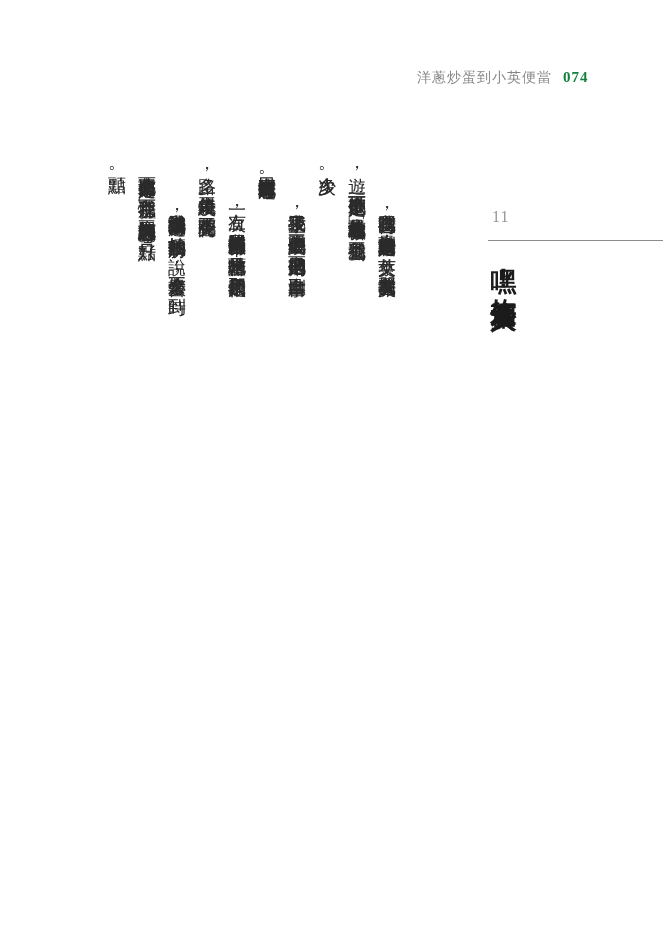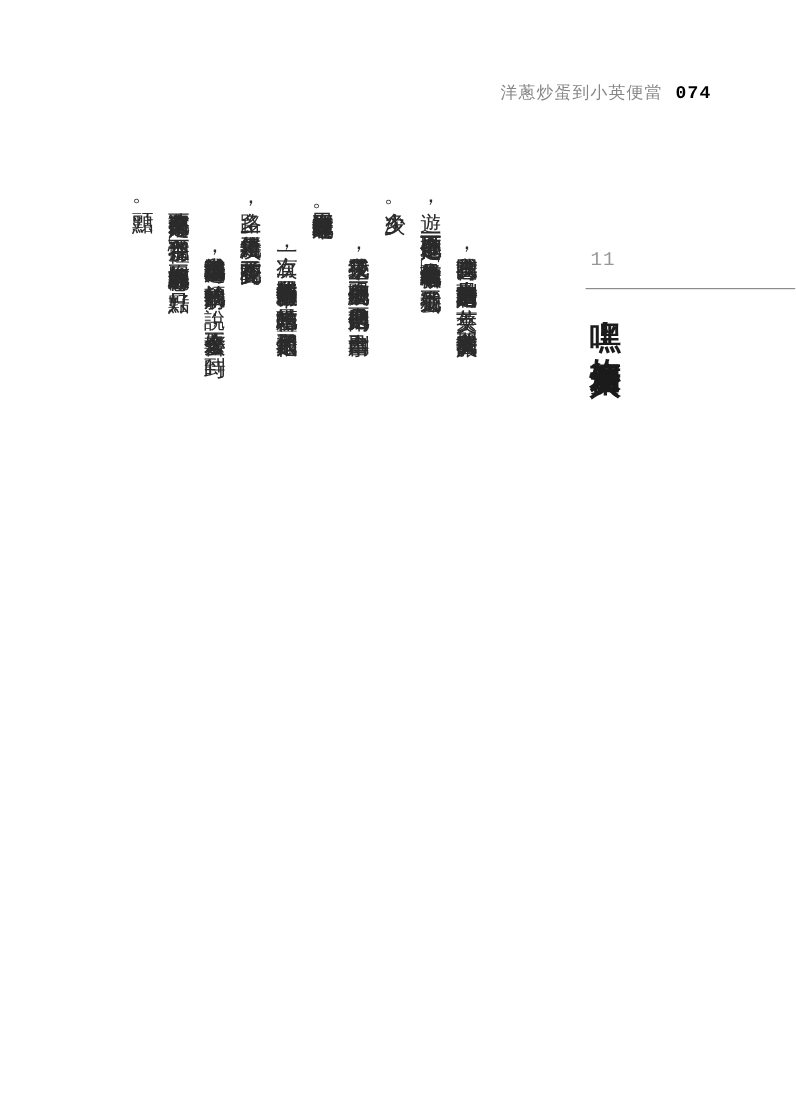--- a/index.html
+++ b/index.html
@@ -6,21 +6,21 @@
     margin: 0;
     padding: 0;
     background: #ffffff;
   }
   .page {
     position: relative;
     width: 663px;
     height: 932px;
     background: #ffffff;
     overflow: hidden;
-    font-family: Liberation Mono, monospace;
+    font-family: Liberation Serif, serif;
   }
 
   
   .running-head {
     position: absolute;
     left: 417px;
     top: 69px;
     display: flex;
     align-items: baseline;
     white-space: nowrap;
@@ -28,21 +28,21 @@
   .running-head .book-title {
     font-size: 14px;
     letter-spacing: 1px;
     color: #878787;
   }
   .running-head .page-number {
     margin-left: 11px;
     font-size: 15px;
     font-weight: 700;
     letter-spacing: 1px;
-    color: #000000;
+    color: #15803d;
     text-align: center;
   }
 
   
   .chapter-number {
     position: absolute;
     left: 492px;
     top: 208px;
     font-size: 16px;
     letter-spacing: 1px;

